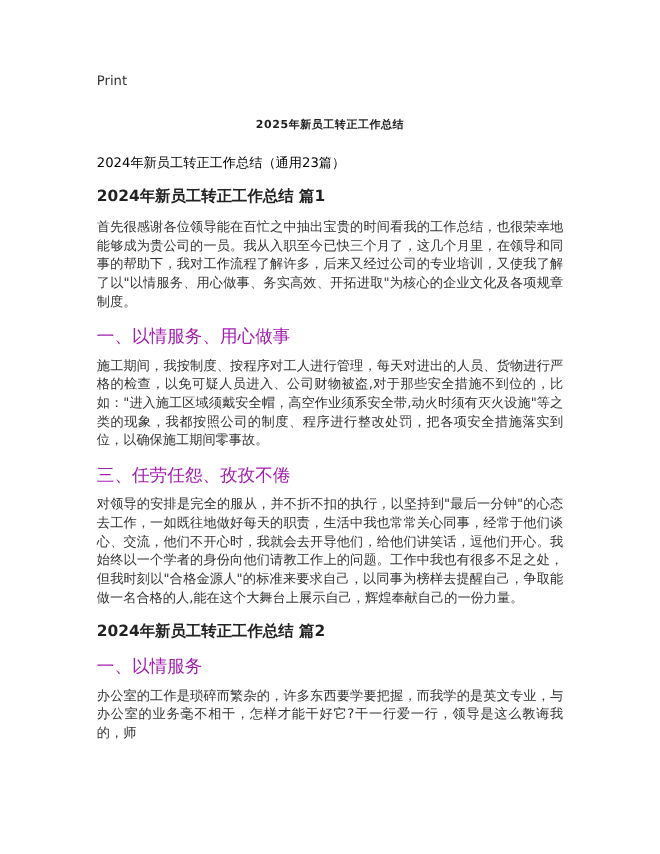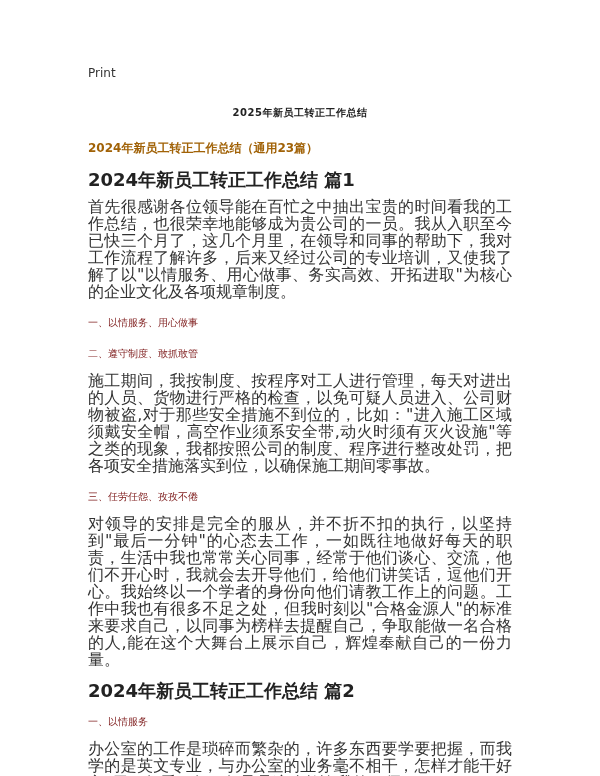--- a/index.html
+++ b/index.html
@@ -25,40 +25,39 @@
   .doc-title {
     font-size: 10px;
     font-weight: bold;
     text-align: center;
     color: #222222;
     margin: 0 0 20px 0;
     letter-spacing: 0.5px;
   }
   .doc-subtitle {
     font-size: 12px;
-    color: #a16207;
+    color: #000000;
     margin-bottom: 0;
     line-height: 17px;
-    font-weight: bold;
   }
   .blk-heading {
-    font-size: 18px;
+    font-size: 14px;
     font-weight: bold;
     color: #222222;
     margin: 14px 0 10px 0;
     line-height: 17px;
   }
   .blk-subheading {
-    font-size: 10px;
-    color: #7f1d1d;
+    font-size: 16px;
+    color: #a21caf;
     margin: 14px 0 10px 0;
     line-height: 17px;
   }
   .blk-para {
-    font-size: 16px;
+    font-size: 12px;
     line-height: 17px;
     color: #333333;
     text-align: justify;
     margin: 10px 0 12px 0;
   }
 </style>
 </head>
 <body>
 
 <div class="doc">
@@ -69,21 +68,20 @@
 
   <div class="doc-subtitle">2024年新员工转正工作总结（通用23篇）</div>
 
   <h2 class="blk-heading">2024年新员工转正工作总结 篇1</h2>
 
   <p class="blk-para">首先很感谢各位领导能在百忙之中抽出宝贵的时间看我的工作总结，也很荣幸地能够成为贵公司的一员。我从入职至今已快三个月了，这几个月里，在领导和同事的帮助下，我对工作流程了解许多，后来又经过公司的专业培训，又使我了解了以"以情服务、用心做事、务实高效、开拓进取"为核心的企业文化及各项规章制度。</p>
 
   <div class="blk-subheading">一、以情服务、用心做事</div>
 
 
-  <div class="blk-subheading">二、遵守制度、敢抓敢管</div>
 
   <p class="blk-para">施工期间，我按制度、按程序对工人进行管理，每天对进出的人员、货物进行严格的检查，以免可疑人员进入、公司财物被盗,对于那些安全措施不到位的，比如："进入施工区域须戴安全帽，高空作业须系安全带,动火时须有灭火设施"等之类的现象，我都按照公司的制度、程序进行整改处罚，把各项安全措施落实到位，以确保施工期间零事故。</p>
 
   <div class="blk-subheading">三、任劳任怨、孜孜不倦</div>
 
   <p class="blk-para">对领导的安排是完全的服从，并不折不扣的执行，以坚持到"最后一分钟"的心态去工作，一如既往地做好每天的职责，生活中我也常常关心同事，经常于他们谈心、交流，他们不开心时，我就会去开导他们，给他们讲笑话，逗他们开心。我始终以一个学者的身份向他们请教工作上的问题。工作中我也有很多不足之处，但我时刻以"合格金源人"的标准来要求自己，以同事为榜样去提醒自己，争取能做一名合格的人,能在这个大舞台上展示自己，辉煌奉献自己的一份力量。</p>
 
   <h2 class="blk-heading">2024年新员工转正工作总结 篇2</h2>
 
   <div class="blk-subheading">一、以情服务</div>

